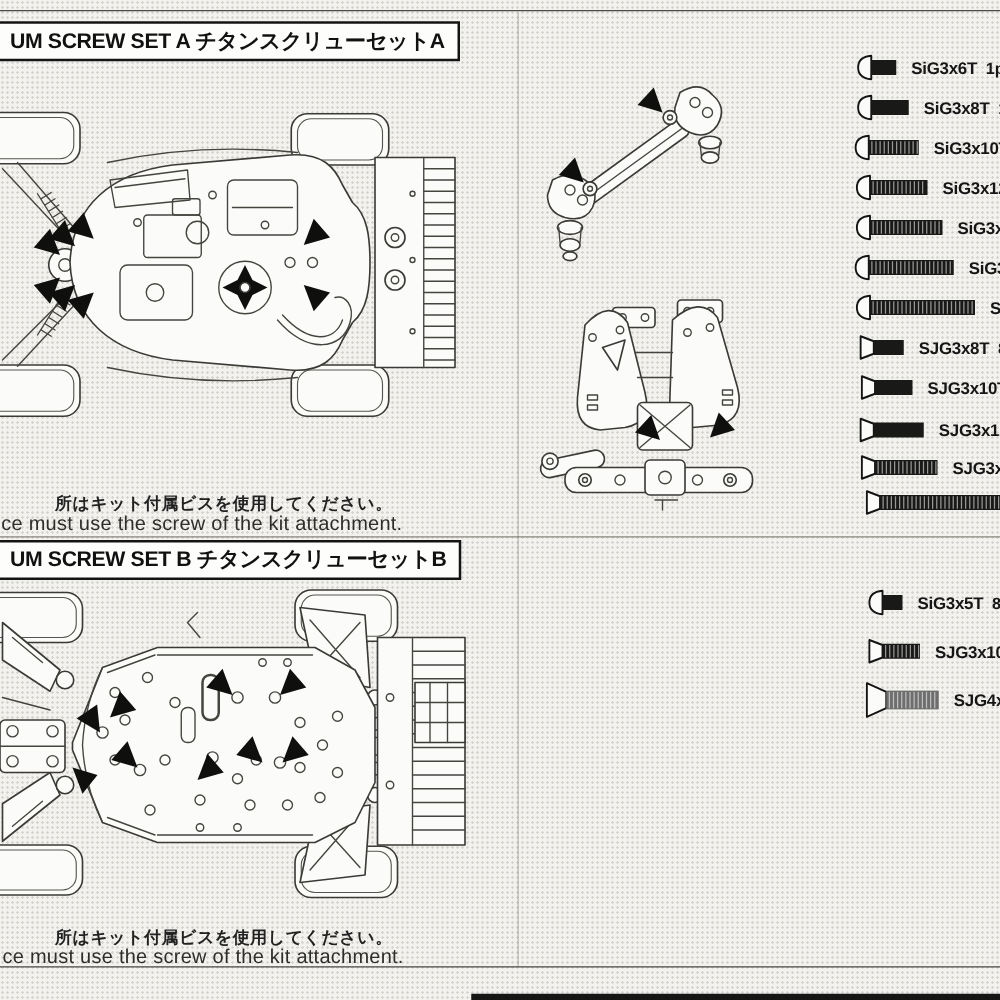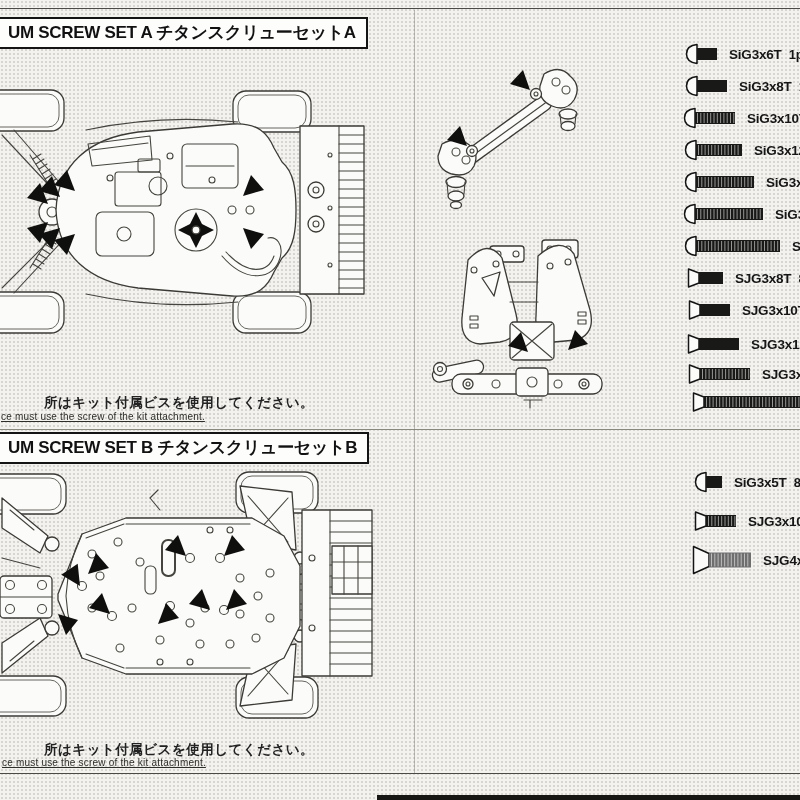--- a/index.html
+++ b/index.html
@@ -13,21 +13,21 @@
   }
   .hline{position:absolute;left:0;width:800px;height:0;border-top:1.6px solid #4a4a46;}
   .hline.thin{border-top:1px solid #8a887f;}
   .vline{position:absolute;width:0;border-left:1px solid rgba(120,117,108,.45);}
   .header-box{
     position:absolute;left:-10px;background:#fdfdfc;border:2px solid #141414;
     padding:2px 10px 3px 16px;font-weight:bold;font-size:17px;letter-spacing:-.3px;
     white-space:nowrap;color:#111;
   }
   .note-jp{position:absolute;font-size:13.5px;font-weight:bold;letter-spacing:.5px;white-space:nowrap;color:#222;margin-left:44px;}
-  .note-en{position:absolute;font-size:10px;letter-spacing:.2px;white-space:nowrap;color:#2e2e2a;text-decoration:underline;}
+  .note-en{position:absolute;font-size:16px;letter-spacing:.2px;white-space:nowrap;color:#2e2e2a;}
   .screw-layer{position:absolute;left:0;top:0;width:676px;height:800px;}
   .screw-row{position:absolute;display:flex;align-items:center;white-space:nowrap;}
   .screw-label{margin-left:10px;font-weight:bold;font-size:13.5px;letter-spacing:-.2px;color:#161616;}
   .screw-count{margin-left:7px;font-weight:bold;font-size:13px;color:#161616;}
   .diagram{position:absolute;}
   .diagram svg{display:block;overflow:visible;}
   .lin{stroke:#45443f;fill:none;stroke-width:1.1;stroke-linecap:round;stroke-linejoin:round;}
   .wf{stroke:#3b3a36;fill:#fbfbf9;stroke-width:1.3;stroke-linejoin:round;}
   .wf2{stroke:#55544e;fill:none;stroke-width:.9;}
   .arw{fill:#0f0f0d;stroke:none;}

